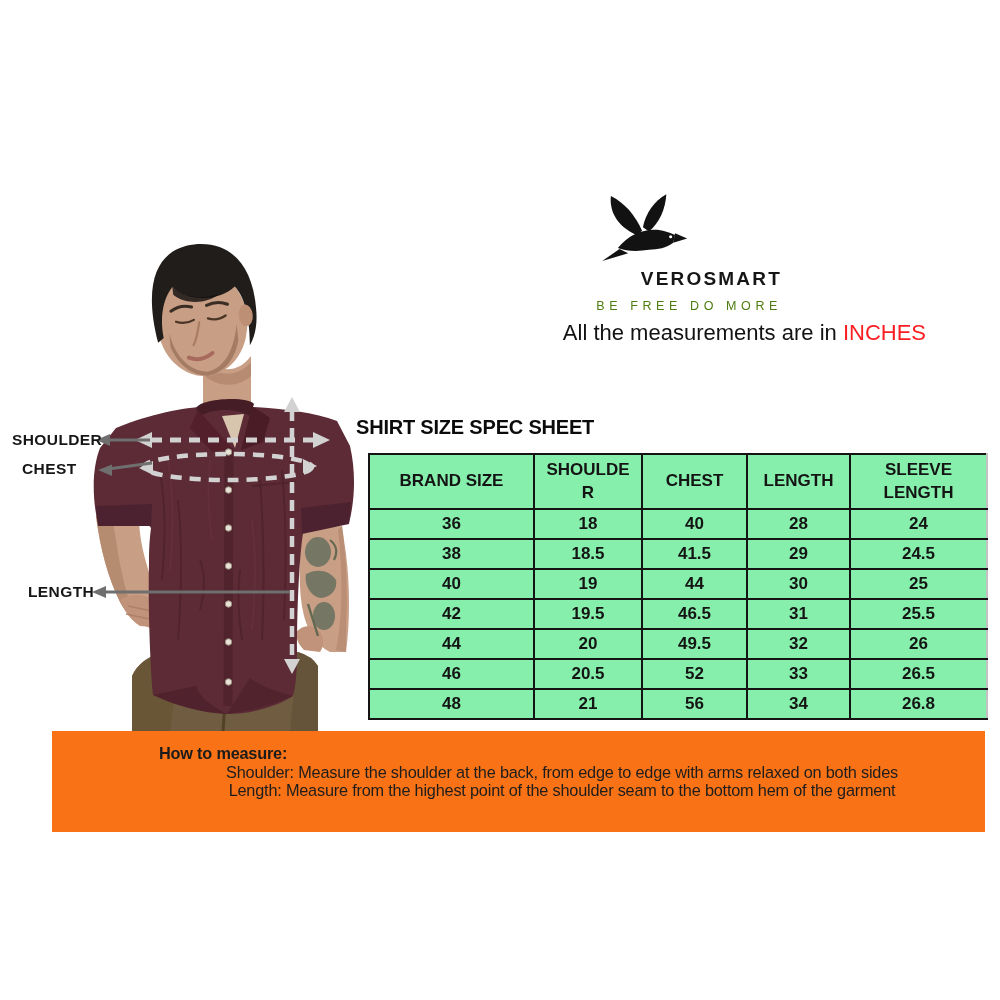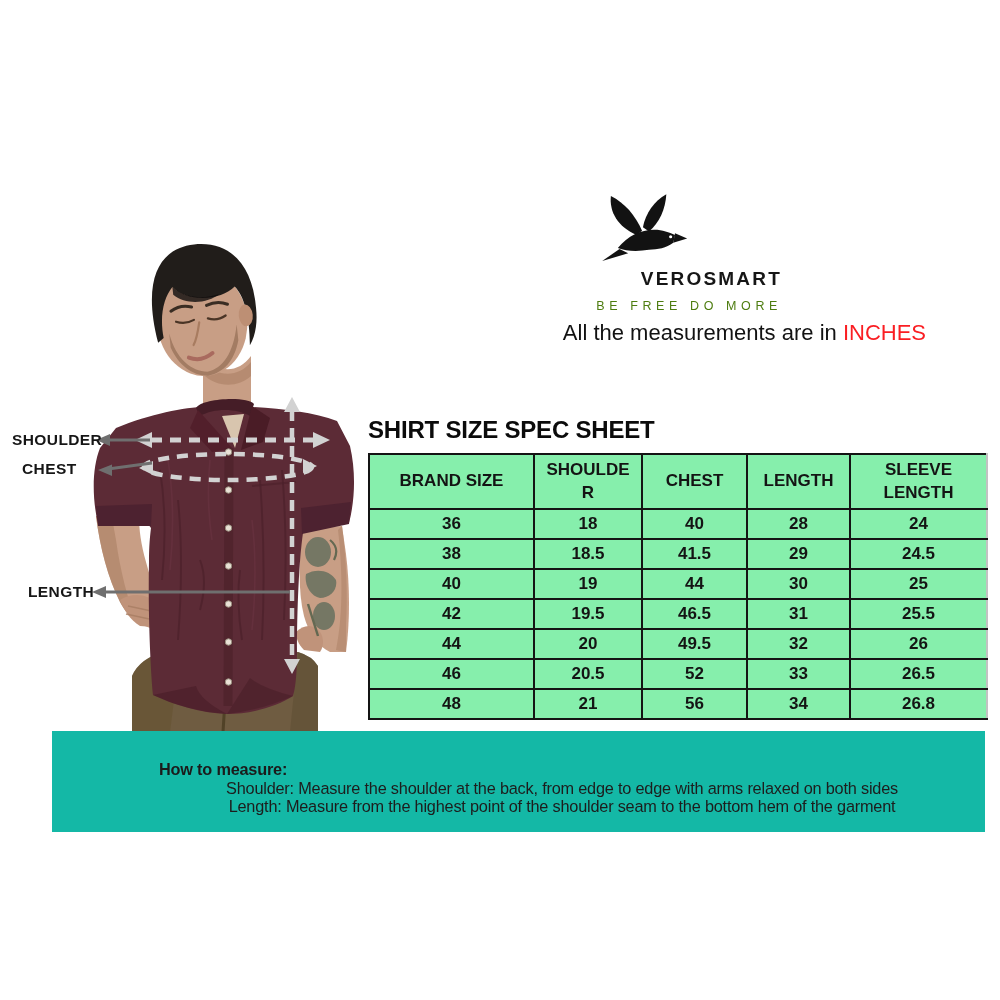--- a/index.html
+++ b/index.html
@@ -11,21 +11,21 @@
   .logo-bird{display:block;margin:0 auto 4px auto;}
   .brand-name{font-size:19px;font-weight:700;letter-spacing:2.2px;color:#161616;}
   .brand-tagline{margin-top:9px;font-size:12.5px;font-weight:500;letter-spacing:4.6px;color:#4d7c0f;}
 
   
   .note{position:absolute;left:420px;top:320px;width:506px;text-align:right;
         font-size:22px;font-weight:400;color:#121212;}
   .note .red{color:#fa1e23;}
 
   
-  .sheet-heading{position:absolute;left:368px;top:416px;font-size:24px;font-weight:800;
+  .sheet-heading{position:absolute;left:356px;top:416px;font-size:20px;font-weight:800;
                  letter-spacing:-0.2px;color:#0b0b0b;}
 
   
   .size-table-wrap{position:absolute;left:368px;top:453px;}
   table.size-table{border-collapse:collapse;table-layout:fixed;background:#86efac;}
   table.size-table th, table.size-table td{
       border:2px solid #141414;text-align:center;vertical-align:middle;
       font-size:17px;font-weight:700;color:#141414;padding:0;}
   table.size-table th{height:53px;white-space:pre-line;line-height:1.35;}
   table.size-table td{height:28px;border-radius:15px;}
@@ -33,22 +33,22 @@
 
   
   .model-svg{position:absolute;left:0;top:238px;}
 
   .measure-label{position:absolute;font-size:15.5px;font-weight:600;letter-spacing:.4px;color:#161616;}
   .label-shoulder{left:12px;top:431px;}
   .label-chest{left:22px;top:460px;}
   .label-length{left:28px;top:583px;}
 
   
-  .howto-box{position:absolute;left:52px;top:731px;width:933px;height:101px;background:#14b8a6;
-             box-sizing:border-box;padding:29px 20px 0 107px;}
+  .howto-box{position:absolute;left:52px;top:731px;width:933px;height:101px;background:#f97316;
+             box-sizing:border-box;padding:13px 20px 0 107px;}
   .howto-heading{font-size:16.3px;font-weight:700;color:#1b1b1b;line-height:18.5px;letter-spacing:-0.2px;}
   .howto-line{font-size:16.3px;font-weight:400;color:#1d1d1d;line-height:18.5px;letter-spacing:-0.2px;text-align:center;}
 </style>
 </head>
 <body>
 
 <div class="canvas">
 
   <svg class="model-svg" width="370" height="494" viewBox="0 238 370 494" aria-hidden="true">
 

